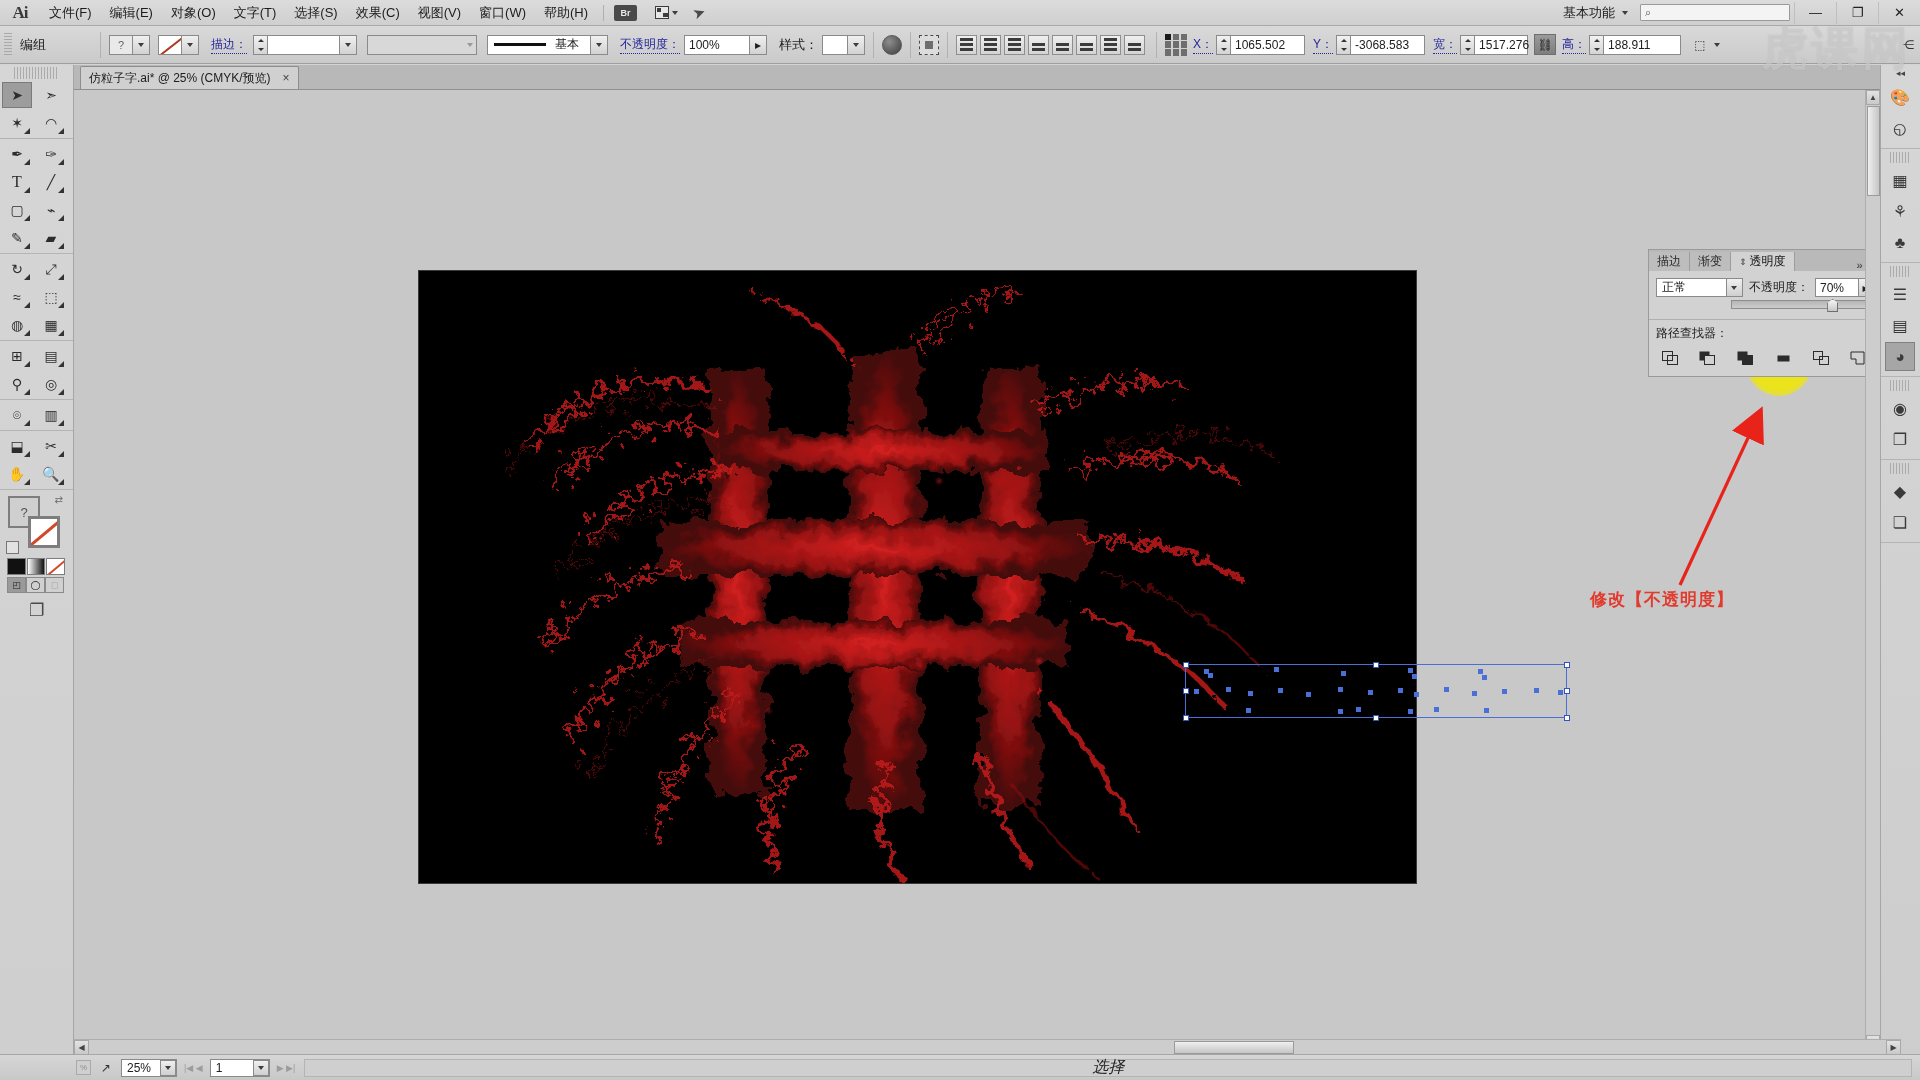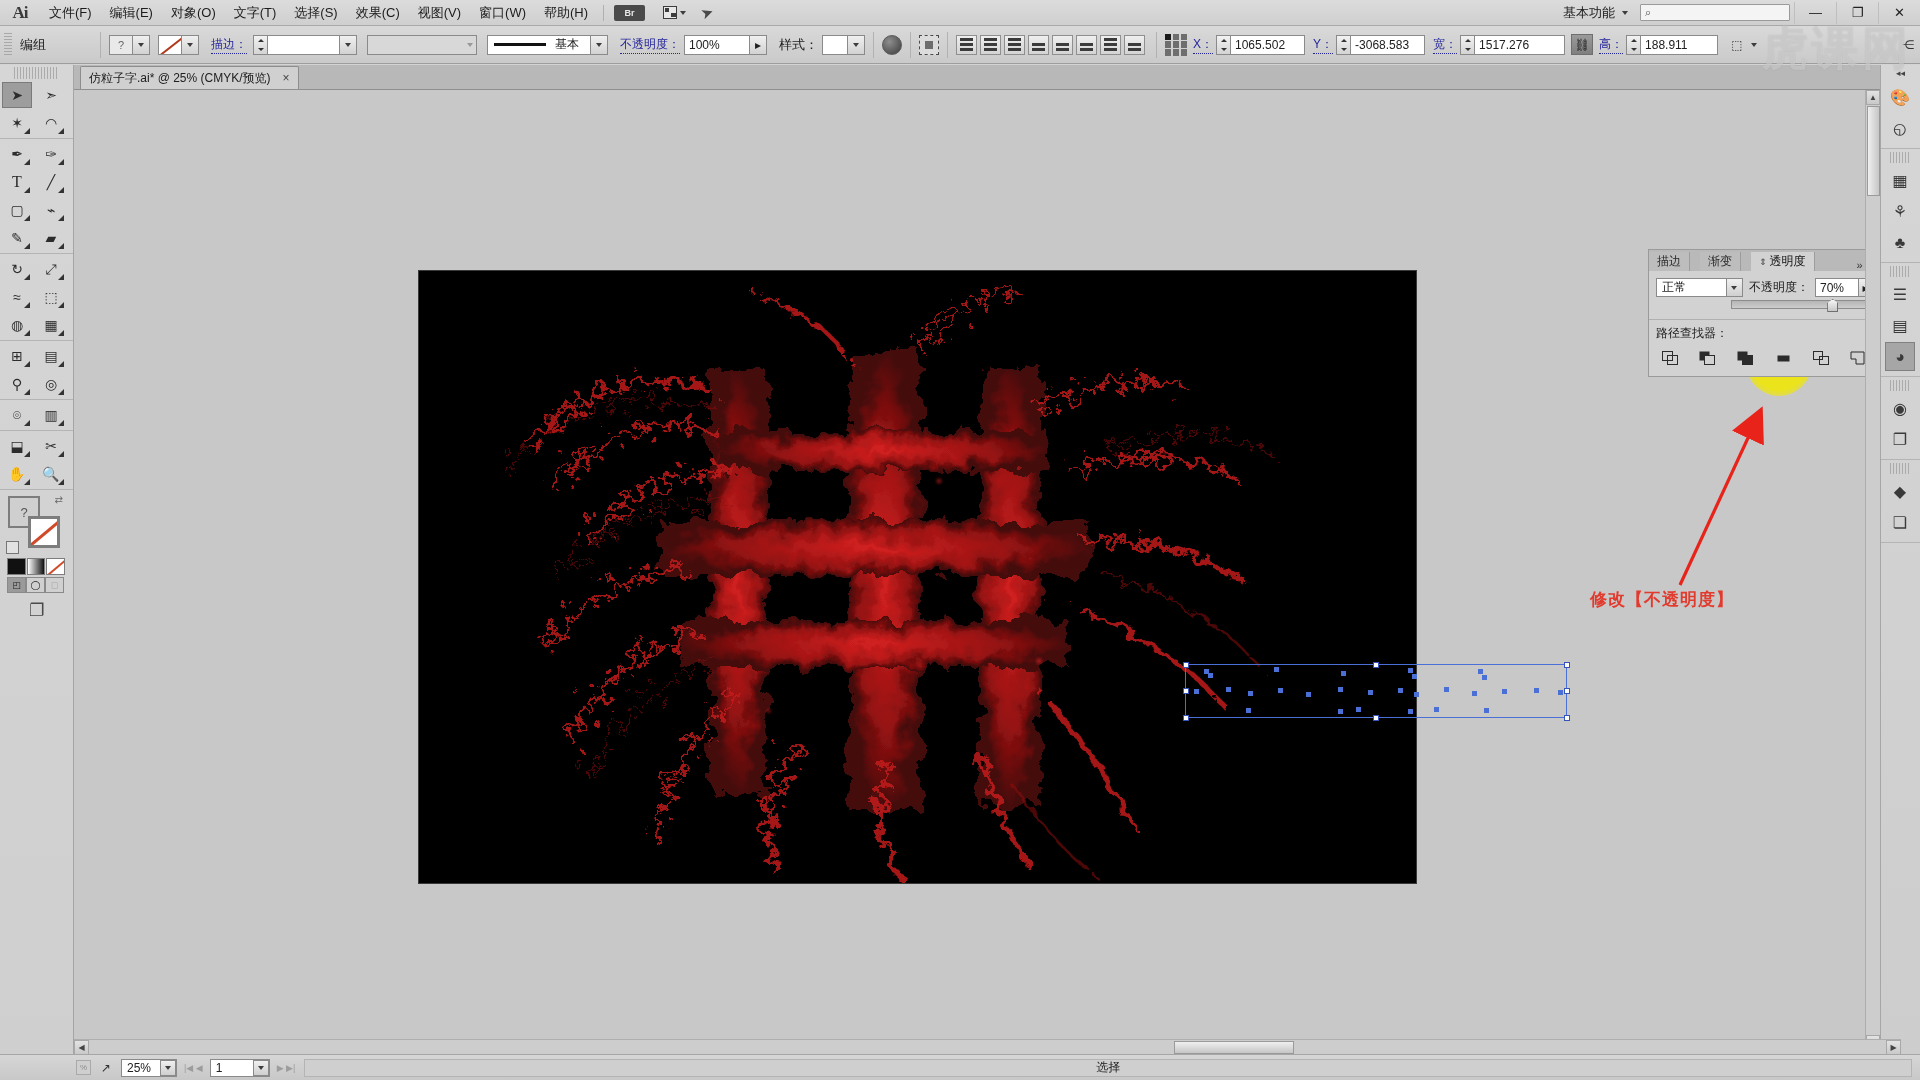--- a/index.html
+++ b/index.html
@@ -24,21 +24,21 @@
     width:40px; height:26px; display:flex; align-items:center; justify-content:center;
     font-weight:bold; font-size:17px; color:#3a3a3a; letter-spacing:-1px;
     font-family:"Liberation Serif", serif;
   }
   .menu-item {
     padding:0 9px; height:26px; line-height:26px; font-size:13px; color:#1c1c1c;
     white-space:nowrap; cursor:default;
   }
   .mb-sep { width:1px; height:16px; background:#b0b0b0; margin:0 6px; }
   .br-badge {
-    width:31px; height:16px; background:#4a4a4a; color:#e8e8e8; font-size:9px;
+    width:23px; height:16px; background:#4a4a4a; color:#e8e8e8; font-size:9px;
     display:flex;align-items:center;justify-content:center; border-radius:2px;
     font-weight:bold; margin-left:4px;
   }
   .arr-icon {
     width:26px;height:18px;display:flex;align-items:center;justify-content:center;
     margin-left:16px;
   }
   .grid-ico { display:inline-block; width:14px;height:13px;border:1.3px solid #3d3d3d; position:relative; background:#e8e8e8;}
   .grid-ico::before{content:"";position:absolute;left:1px;top:1px;width:4.5px;height:4px;background:#3d3d3d;}
   .grid-ico::after{content:"";position:absolute;left:7px;top:6px;width:5px;height:4px;background:#3d3d3d;}
@@ -201,21 +201,21 @@
   .hl-circle{
     position:absolute;left:1746px;top:330px;width:66px;height:66px;border-radius:50%;
     background:radial-gradient(circle,rgba(237,229,18,.95) 58%,rgba(237,229,18,.45) 78%,rgba(237,229,18,0) 100%);
   }
 
   
   .panelgroup{
     position:absolute;left:1648px;top:249px;width:233px;
     background:#d2d2d2;border:1px solid #9a9a9a;
   }
-  .ptabs{display:flex;height:21px;background:#b9b9b9;align-items:flex-end;position:relative;gap:10px;}
+  .ptabs{display:flex;height:21px;background:#b9b9b9;align-items:flex-end;position:relative;}
   .ptab{
     height:19px;padding:0 8px;display:flex;align-items:center;font-size:12px;
     background:#bdbdbd;border-right:1px solid #9d9d9d;color:#2a2a2a;white-space:nowrap;
   }
   .ptab.active{background:#d2d2d2;color:#111;}
   .ptab .dbl{font-size:9px;margin-right:3px;color:#444;}
   .ptabs-right{margin-left:auto;display:flex;align-items:center;padding-right:4px;gap:7px;font-size:11px;color:#333;}
   .pbody{padding:7px 7px 6px;}
   .prow{display:flex;align-items:center;gap:6px;}
   .blend-sel{
@@ -291,21 +291,21 @@
   .sb-pct{width:15px;height:15px;border:1px solid #a9a9a9;background:#cfcfcf;color:#8f8f8f;font-size:8px;display:flex;align-items:center;justify-content:center;}
   .sb-share{width:22px;height:18px;display:flex;align-items:center;justify-content:center;font-size:12px;color:#333;margin:0 4px;}
   .sb-zoom{width:56px;height:18px;background:#fff;border:1px solid #8a8a8a;display:flex;align-items:center;padding-left:5px;}
   .sb-zoom .z{flex:1;}
   .sb-arrow{width:16px;height:16px;background:linear-gradient(#f0f0f0,#cfcfcf);border:1px solid #8a8a8a;display:flex;align-items:center;justify-content:center;}
   .nav-arrows{display:flex;align-items:center;gap:6px;margin:0 7px;color:#9c9c9c;font-size:9px;}
   .sb-page{width:60px;height:18px;background:#fff;border:1px solid #8a8a8a;display:flex;align-items:center;padding-left:5px;}
   .sb-page .p{flex:1;}
   .sb-status{
     flex:1;height:18px;border:1px solid #b4b4b4;background:#cfcfcf;margin:0 8px 0 2px;
-    display:flex;align-items:center;justify-content:center;font-size:12px;color:#222;
+    display:flex;align-items:center;justify-content:center;font-size:16px;color:#222;font-style:italic;
   }
   .wm{
     position:absolute;right:8px;top:18px;font-size:46px;color:rgba(255,255,255,.40);
     font-weight:bold;letter-spacing:4px;pointer-events:none;
     text-shadow:0 0 1px rgba(120,120,120,.5);
   }
 </style>
 </head>
 <body>
 
@@ -460,21 +460,21 @@
           <i class="sp-dn"></i>
         </div>
       <div class="numfield" style="width:74px">-3068.583</div>
     </div>
     <div class="ctl-lbl-blue">宽：</div>
     <div style="display:flex;margin:0 6px 0 3px">
       <div class="spinner">
           <i class="sp-up"></i>
           <i class="sp-dn"></i>
         </div>
-      <div class="numfield" style="width:90px">1517.276</div>
+      <div class="numfield" style="width:53px">1517.276</div>
     </div>
     <div class="linkbtn">⛓</div>
     <div class="ctl-lbl-blue" style="margin-left:6px">高：</div>
     <div style="display:flex;margin:0 8px 0 3px">
       <div class="spinner">
           <i class="sp-up"></i>
           <i class="sp-dn"></i>
         </div>
       <div class="numfield" style="width:77px">188.911</div>
     </div>

